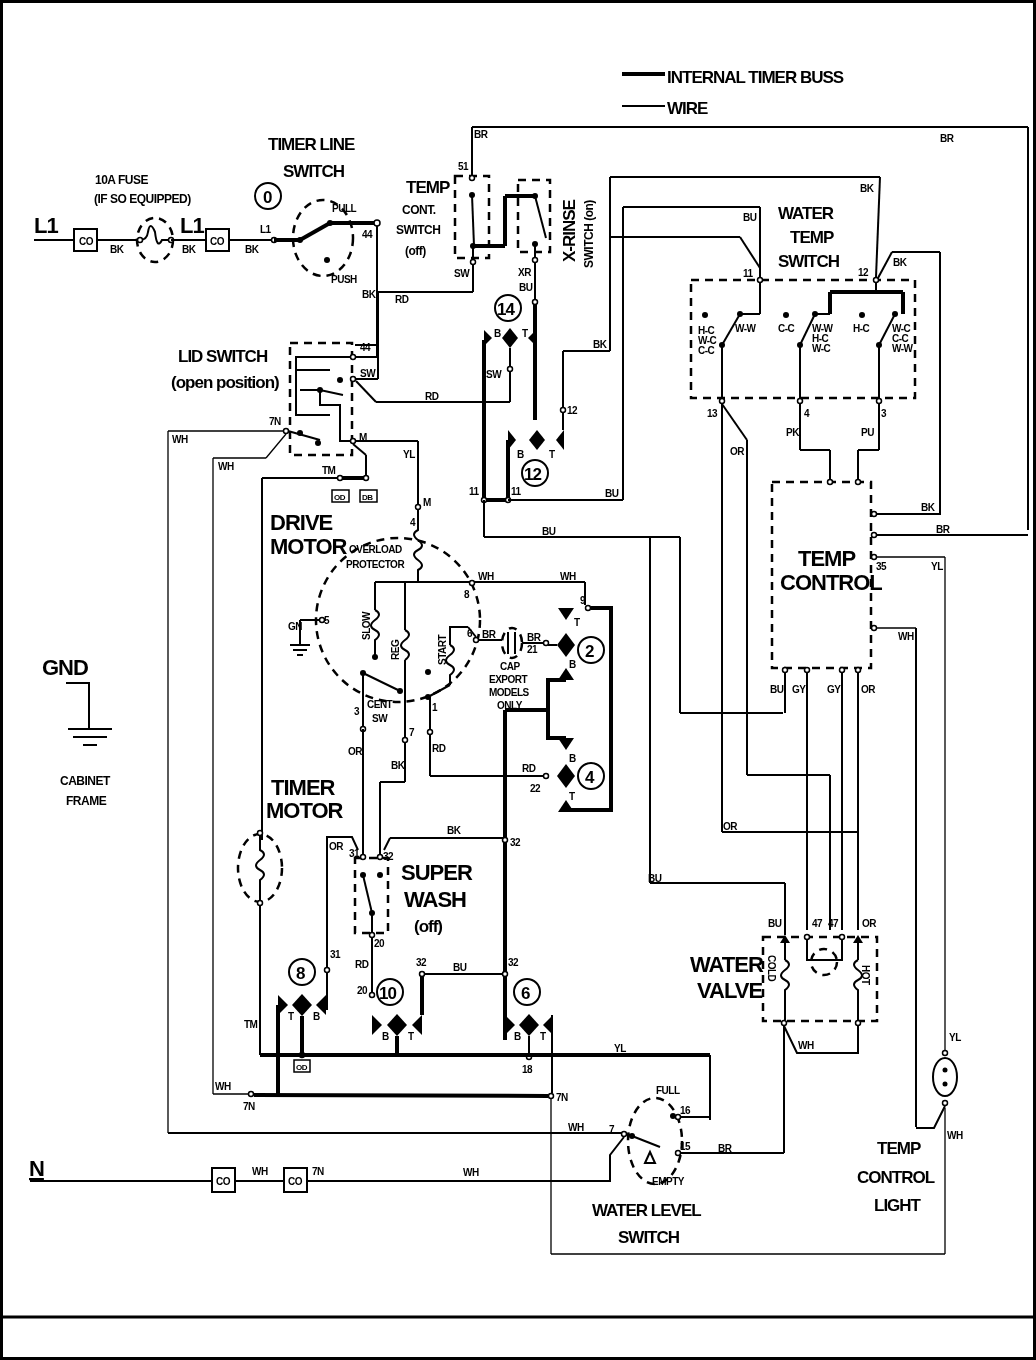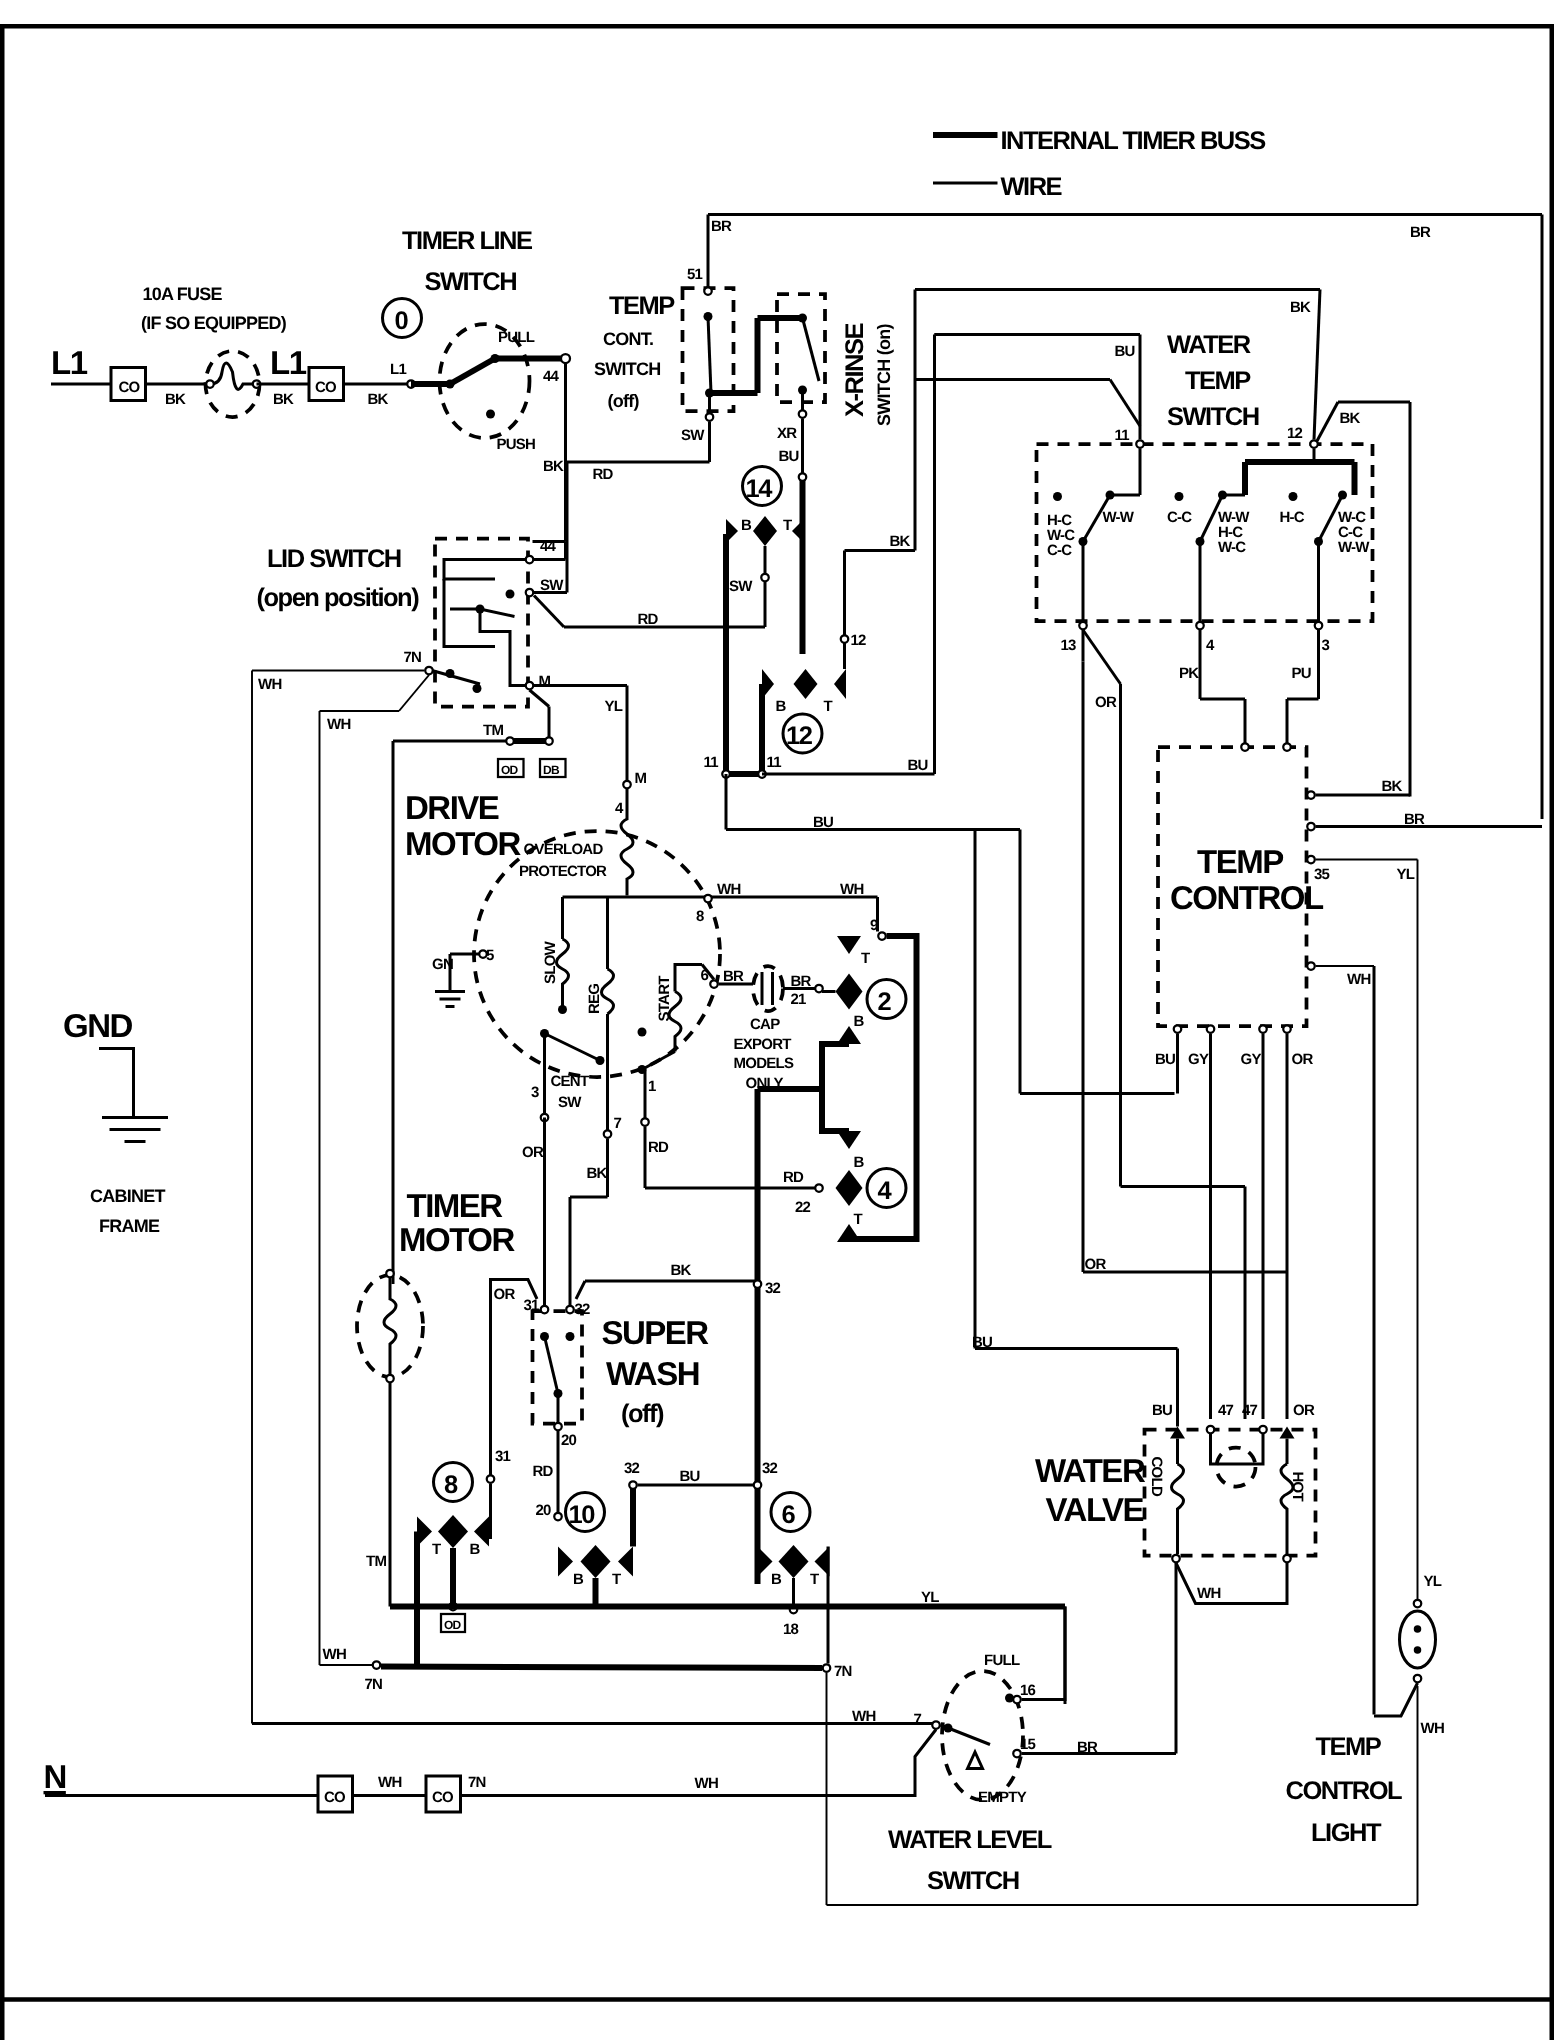--- a/index.html
+++ b/index.html
@@ -1,17 +1,17 @@
 <!DOCTYPE html>
 <html><head>
 <meta charset="utf-8">
 <style>
   html,body{margin:0;padding:0;background:#fff;}
   body{width:1036px;height:1360px;position:relative;overflow:hidden;font-family:"Liberation Sans",sans-serif;}
-  #frame{position:absolute;left:0;top:16px;width:1036px;height:964px;}
+  #frame{position:absolute;left:0;top:0;width:1036px;height:964px;}
   svg text{font-family:"Liberation Sans",sans-serif;fill:#000;}
   .big{font-size:22px;font-weight:bold;letter-spacing:-1px;}
   .mid{font-size:17px;font-weight:bold;letter-spacing:-1px;}
   .sm{font-size:12px;font-weight:bold;letter-spacing:-0.5px;}
   .xs{font-size:10px;font-weight:bold;letter-spacing:-0.5px;}
   .w{stroke:#000;stroke-width:2;fill:none;}
   .wt{stroke:#000;stroke-width:1.3;fill:none;}
   .bus{stroke:#000;stroke-width:4;fill:none;}
   .dash{stroke:#000;stroke-width:2.5;fill:none;stroke-dasharray:8 6;}
   .term{fill:#fff;stroke:#000;stroke-width:1.5;}

